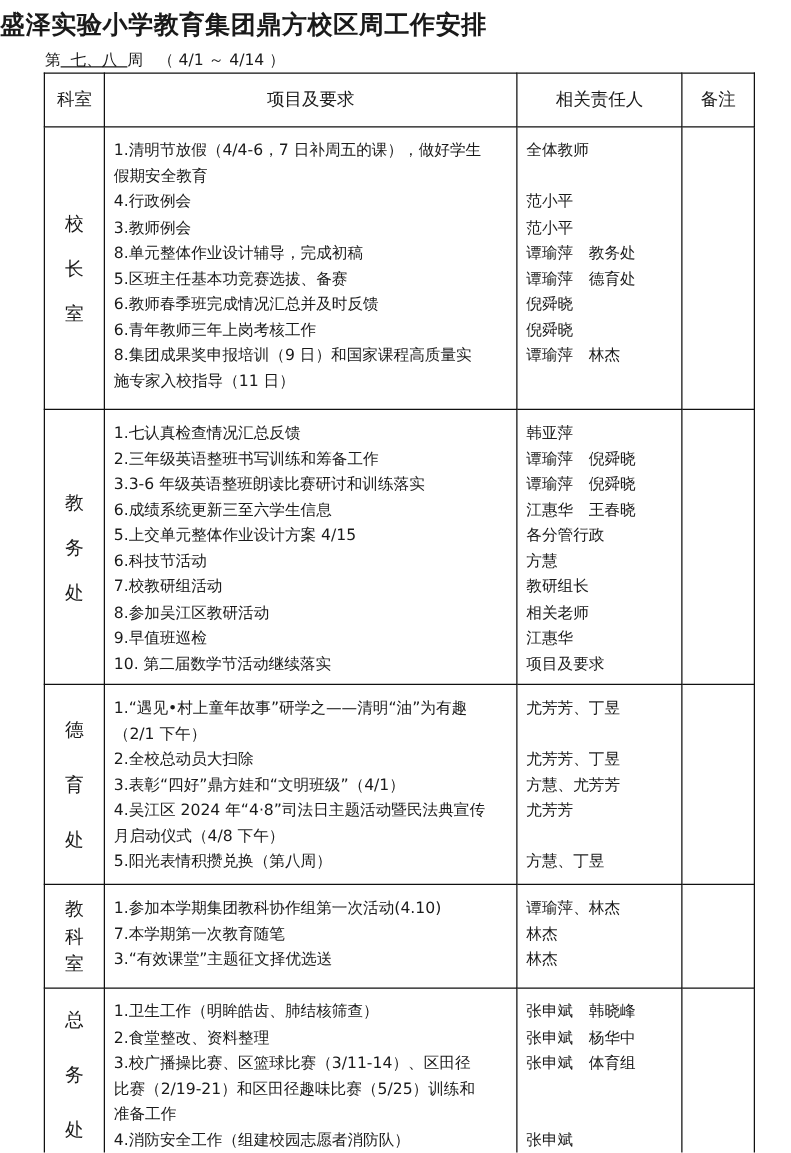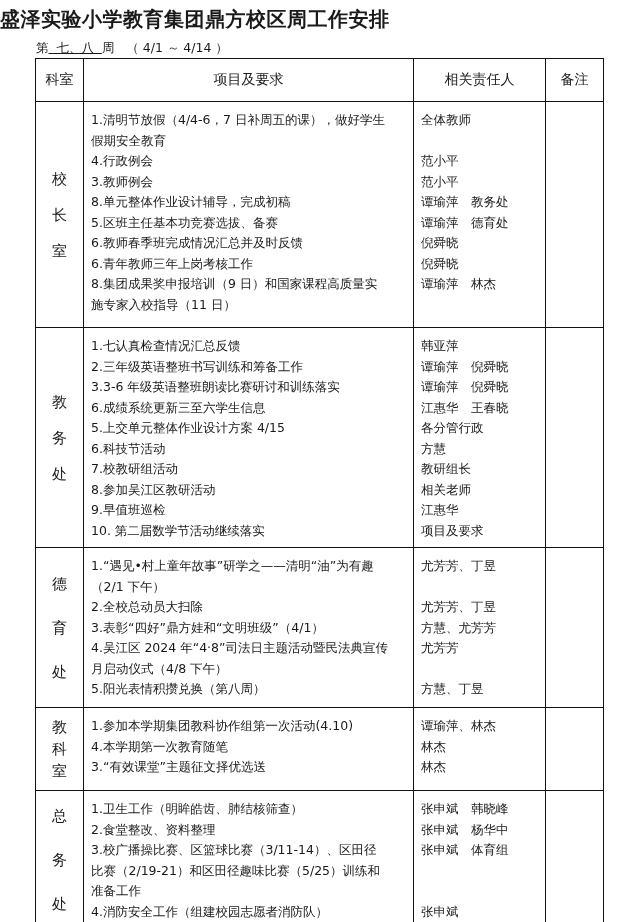--- a/index.html
+++ b/index.html
@@ -152,21 +152,21 @@
         <td></td>
       </tr>
       <tr style="height: 83px;">
         <td class="dept">
           <span class="ch" style="line-height: 22px;">教</span>
           <span class="ch" style="line-height: 22px;">科</span>
           <span class="ch" style="line-height: 22px;">室</span>
         </td>
         <td class="items">
           <span class="line">1.参加本学期集团教科协作组第一次活动(4.10)</span>
-          <span class="line">4.本学期第一次教育随笔</span>
+          <span class="line">7.本学期第一次教育随笔</span>
           <span class="line">3.“有效课堂”主题征文择优选送</span>
         </td>
         <td class="owners">
           <span class="line">谭瑜萍、林杰</span>
           <span class="line">林杰</span>
           <span class="line">林杰</span>
         </td>
         <td></td>
       </tr>
       <tr style="height: 126px;">

